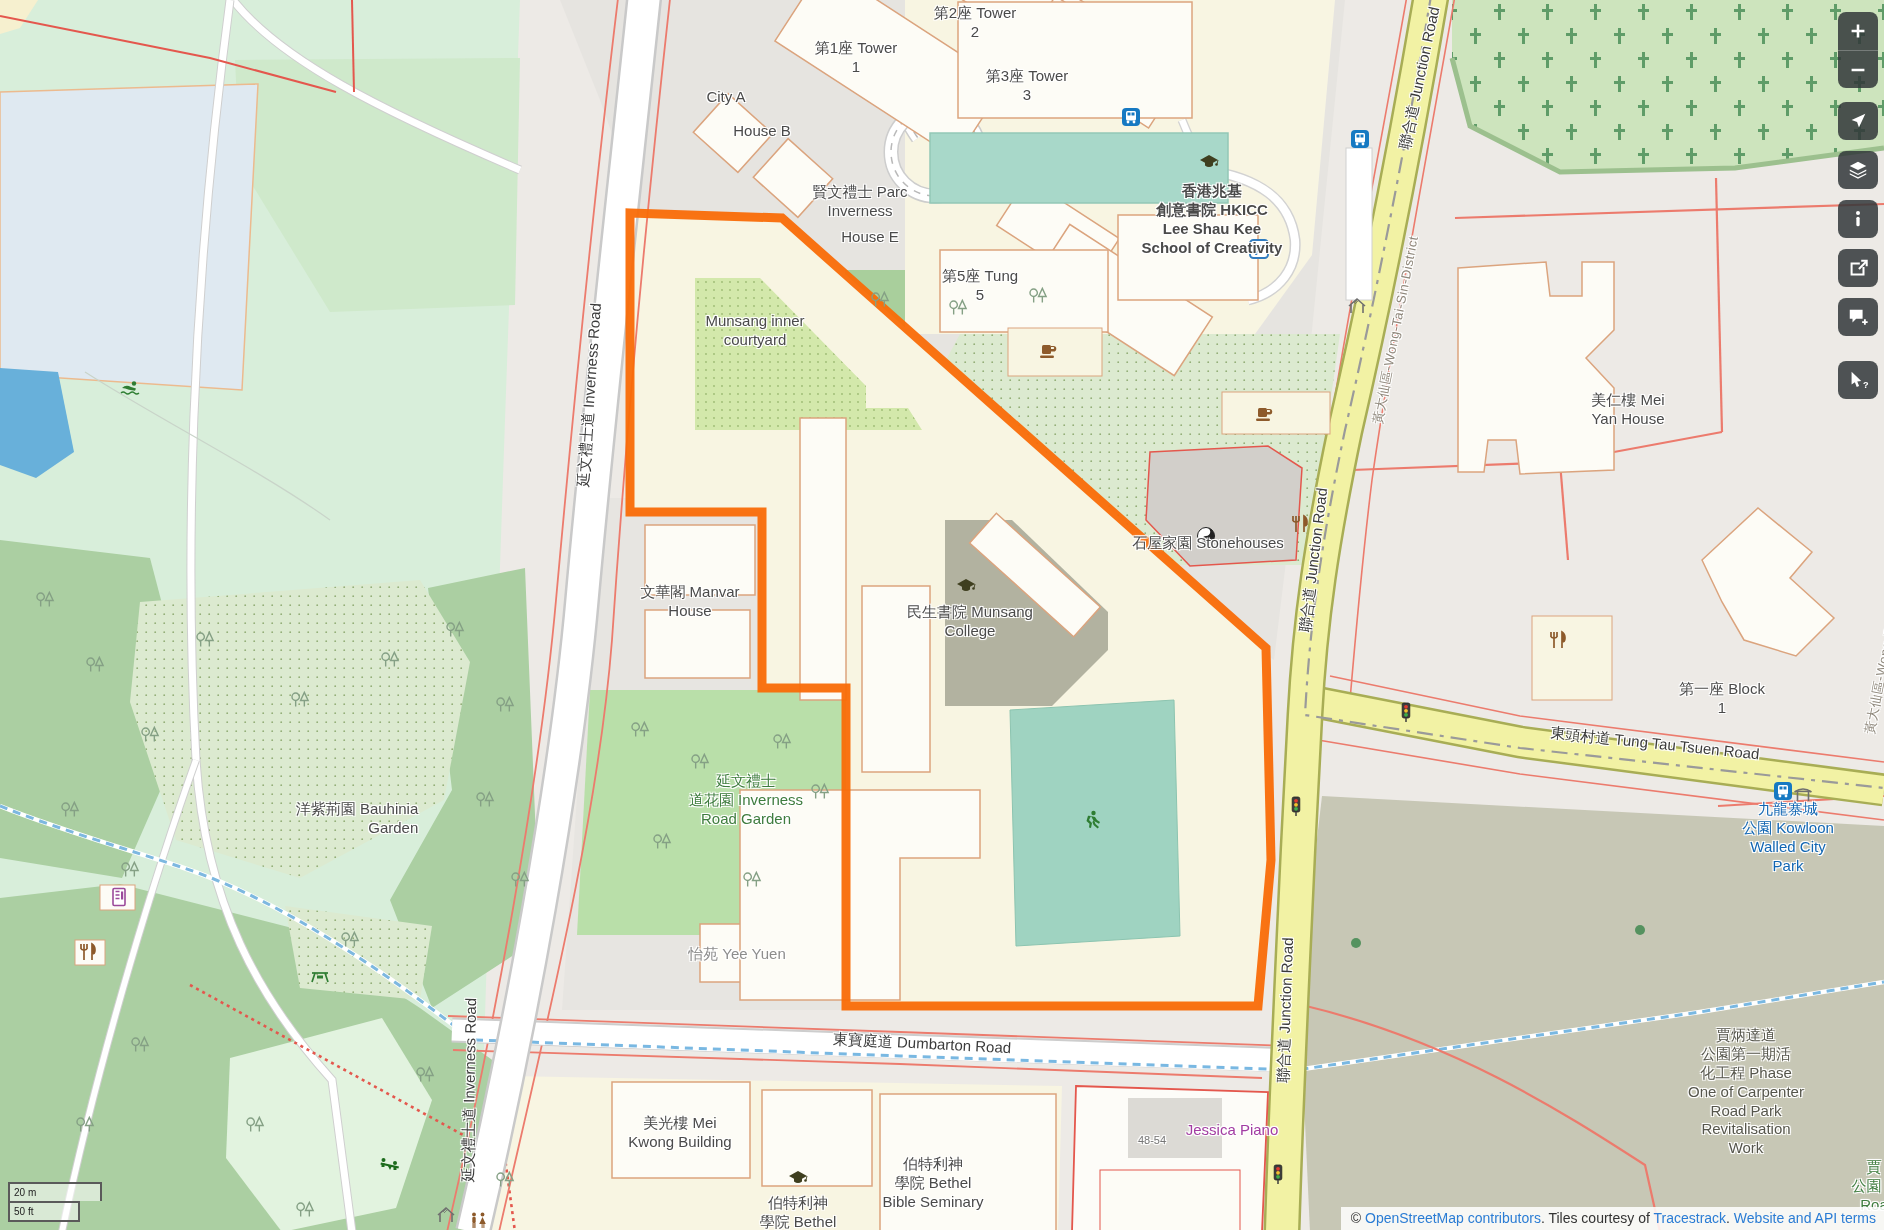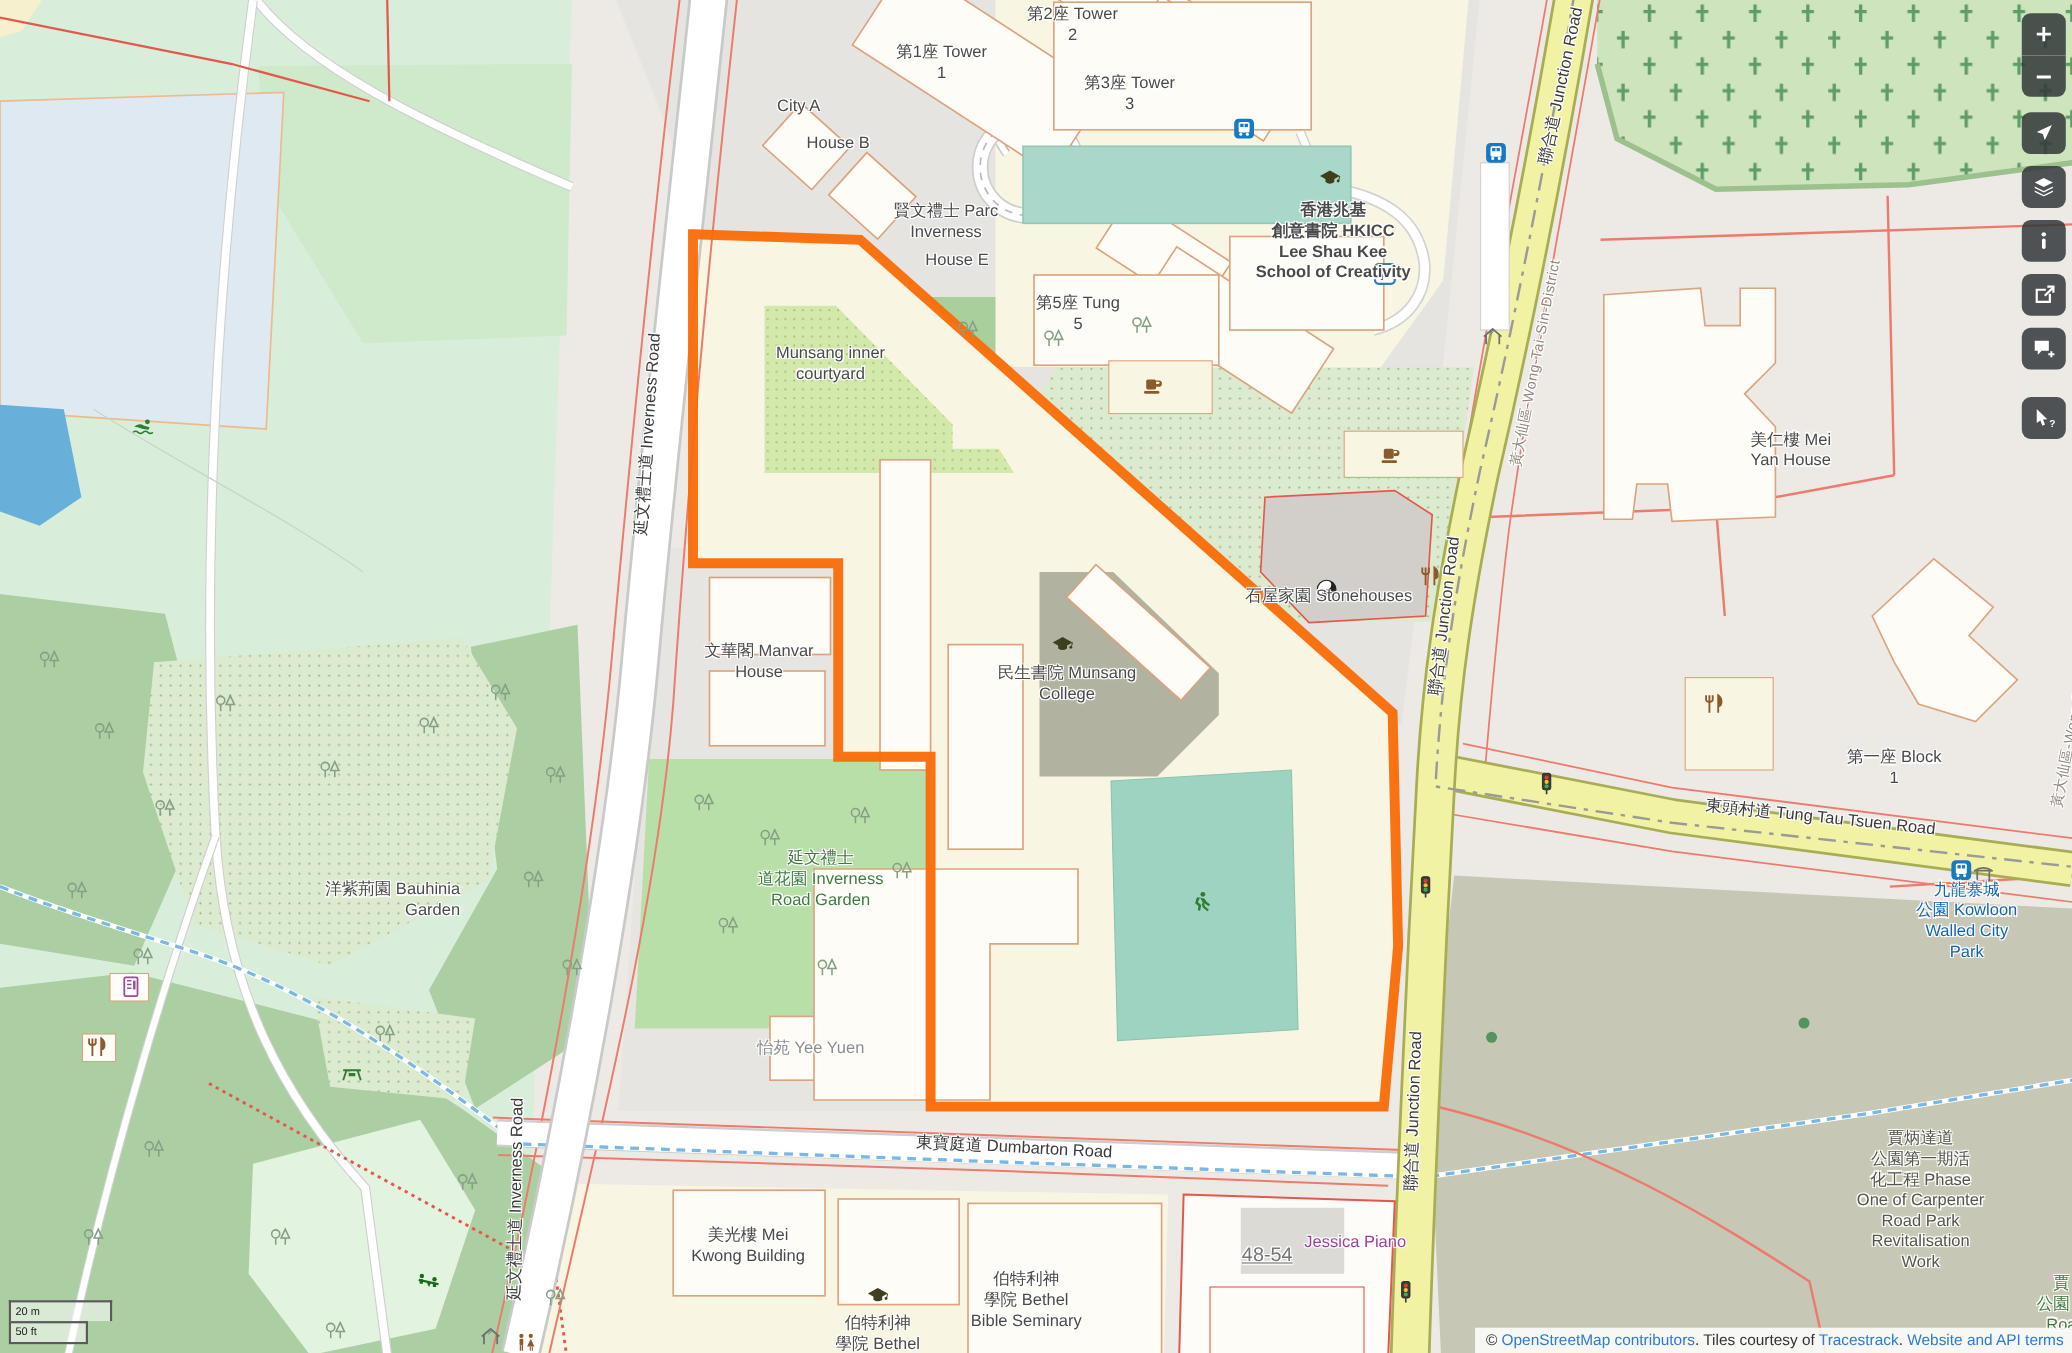--- a/index.html
+++ b/index.html
@@ -10,21 +10,21 @@
   #label-layer{position:absolute;inset:0;pointer-events:none;}
   .maplabel{position:absolute;text-align:center;font-size:15px;line-height:1.26;color:#4a4a4a;
     text-shadow:-1px -1px 0 #fff,1px -1px 0 #fff,-1px 1px 0 #fff,1px 1px 0 #fff,0 0 3px #fff;
     white-space:nowrap;}
   .maplabel span{display:block;}
   .lab-place{color:#4a4a4a;}
   .lab-muted{color:#8d8d8d;}
   .lab-park{color:#3e7c3e;}
   .lab-attraction{color:#1166b3;}
   .lab-shop{color:#a23ca2;}
-  .lab-housenum{color:#757575;font-size:18px;text-decoration:underline;}
+  .lab-housenum{color:#757575;font-size:11px;}
   .lab-construction{color:#55554b;}
   .lab-road{color:#3b3b3b;}
   .lab-boundary{color:#8f887c;font-size:13px;letter-spacing:.5px;}
   
   #controls{position:absolute;top:12px;right:6px;width:40px;display:flex;flex-direction:column;align-items:stretch;z-index:30;}
   .ctl-group{background:rgba(49,55,58,.85);border-radius:8px;overflow:hidden;margin-bottom:14px;}
   .ctl-group button{display:block;width:40px;height:38px;background:transparent;border:0;cursor:pointer;}
   .ctl-group button + button{border-top:1px solid rgba(255,255,255,.25);}
   button.ctl{width:40px;height:38px;background:rgba(49,55,58,.85);border:0;border-radius:8px;margin-bottom:11px;cursor:pointer;}
   button.ctl.last{margin-top:14px;}

